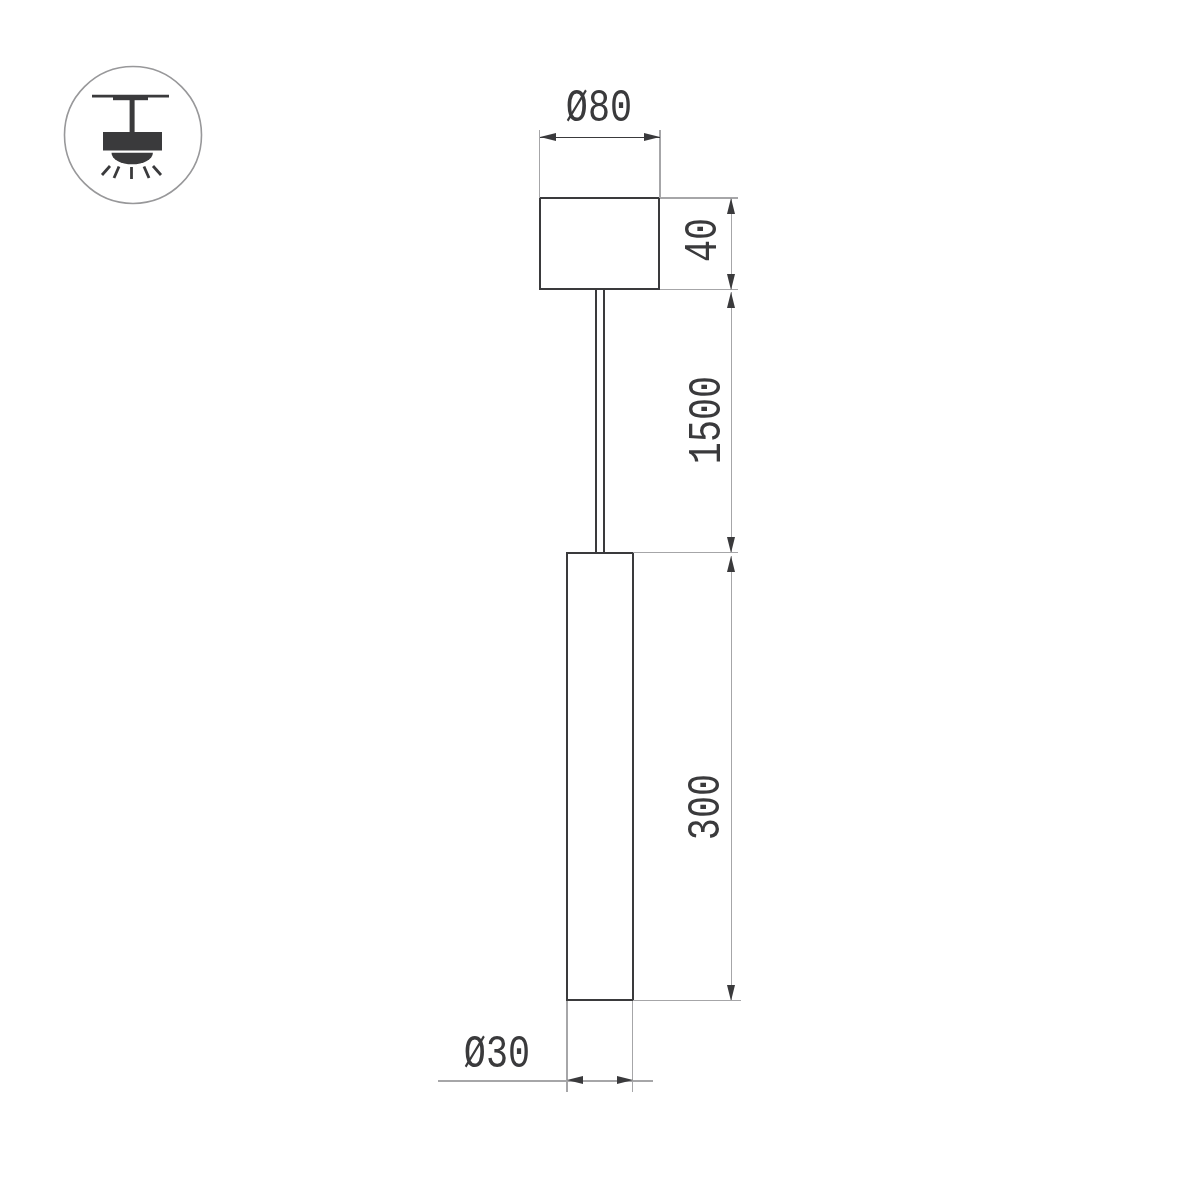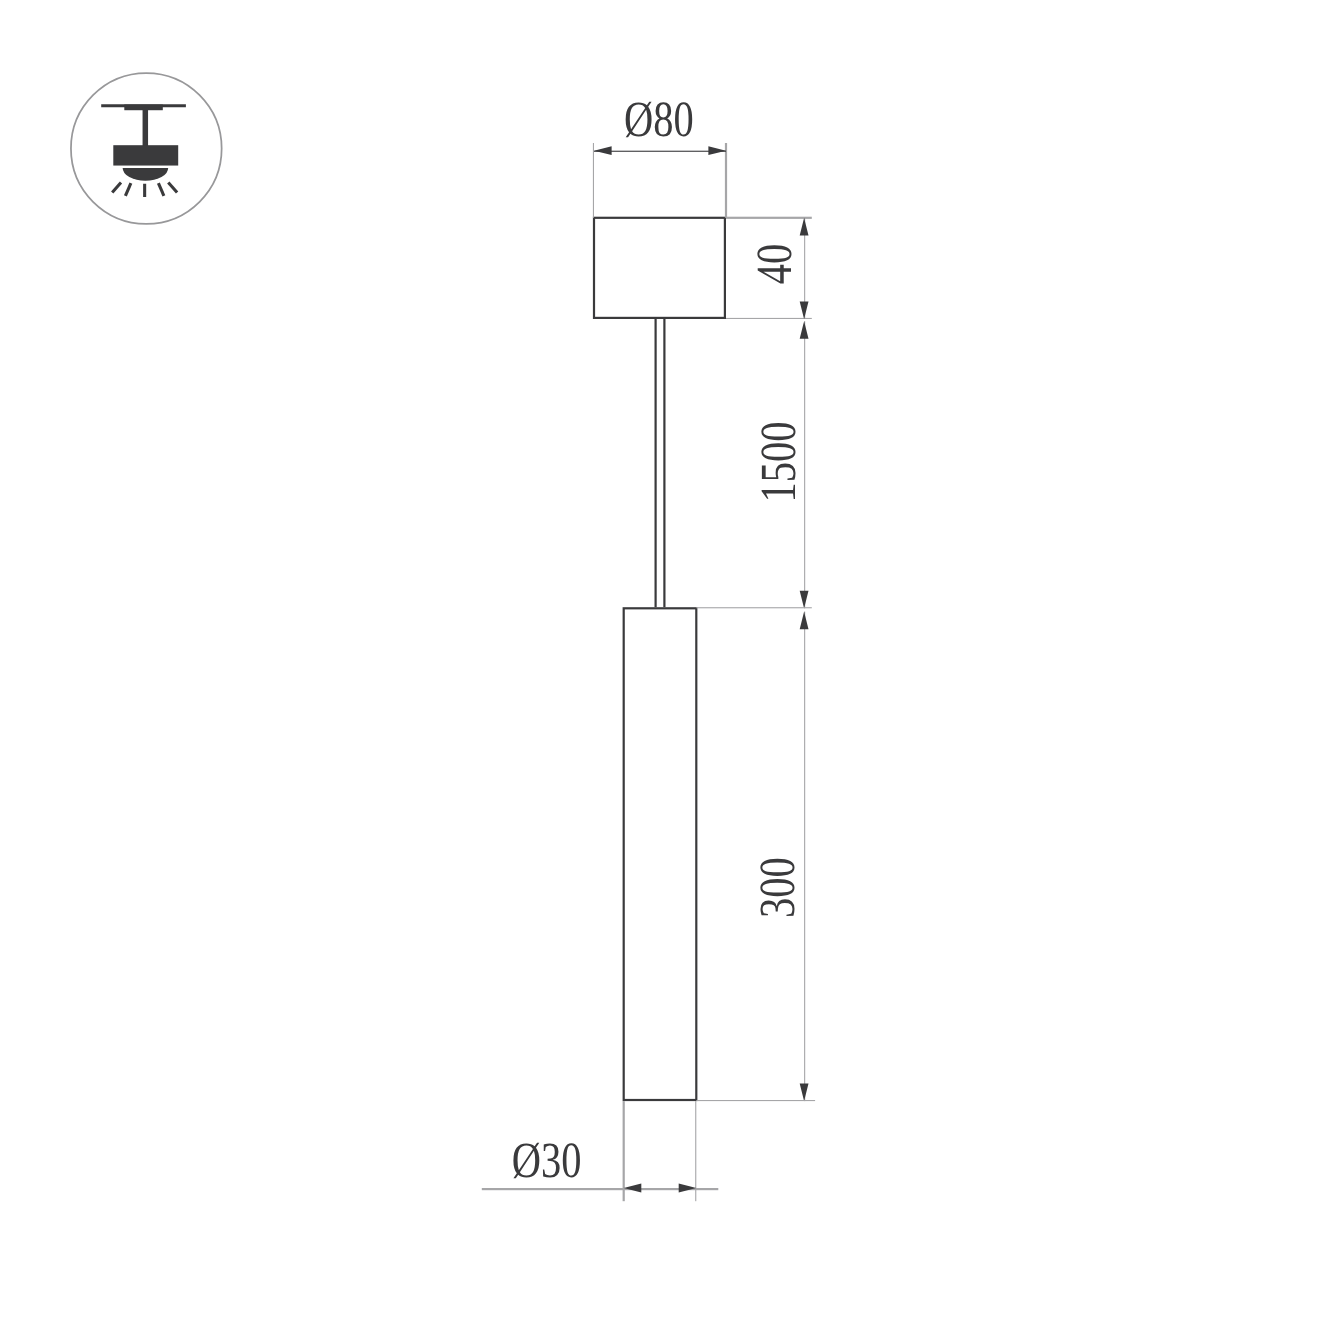--- a/index.html
+++ b/index.html
@@ -6,21 +6,21 @@
     margin: 0;
     padding: 0;
     background: #ffffff;
   }
   #canvas {
     position: relative;
     width: 1200px;
     height: 1200px;
     background: #ffffff;
     overflow: hidden;
-    font-family: Liberation Serif, serif;
+    font-family: Liberation Mono, monospace;
   }
   .abs { position: absolute; }
 
   
   .hline { position: absolute; height: 1.7px; background: #a6a6a8; }
   .vline { position: absolute; width: 1.7px;  background: #a6a6a8; }
   
   .hline-dark { position: absolute; height: 1.9px; background: #3a3a3c; }
 
   

